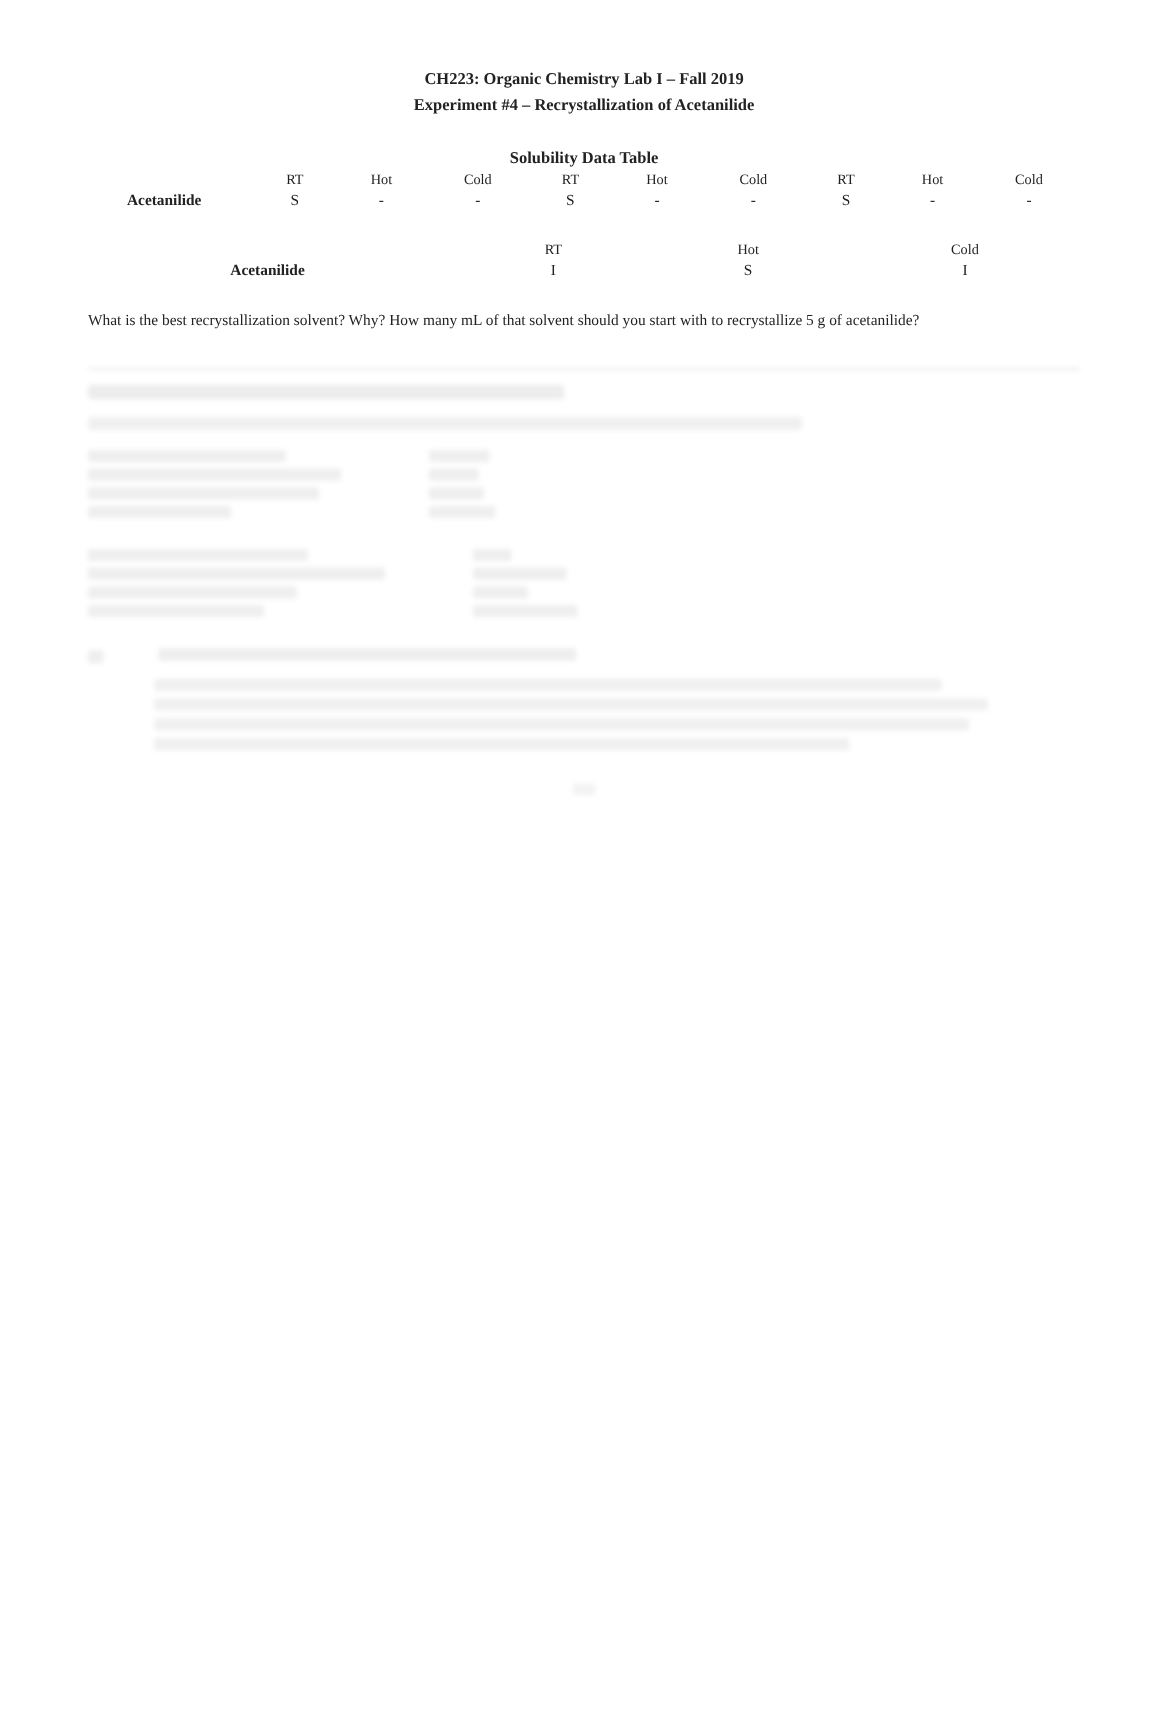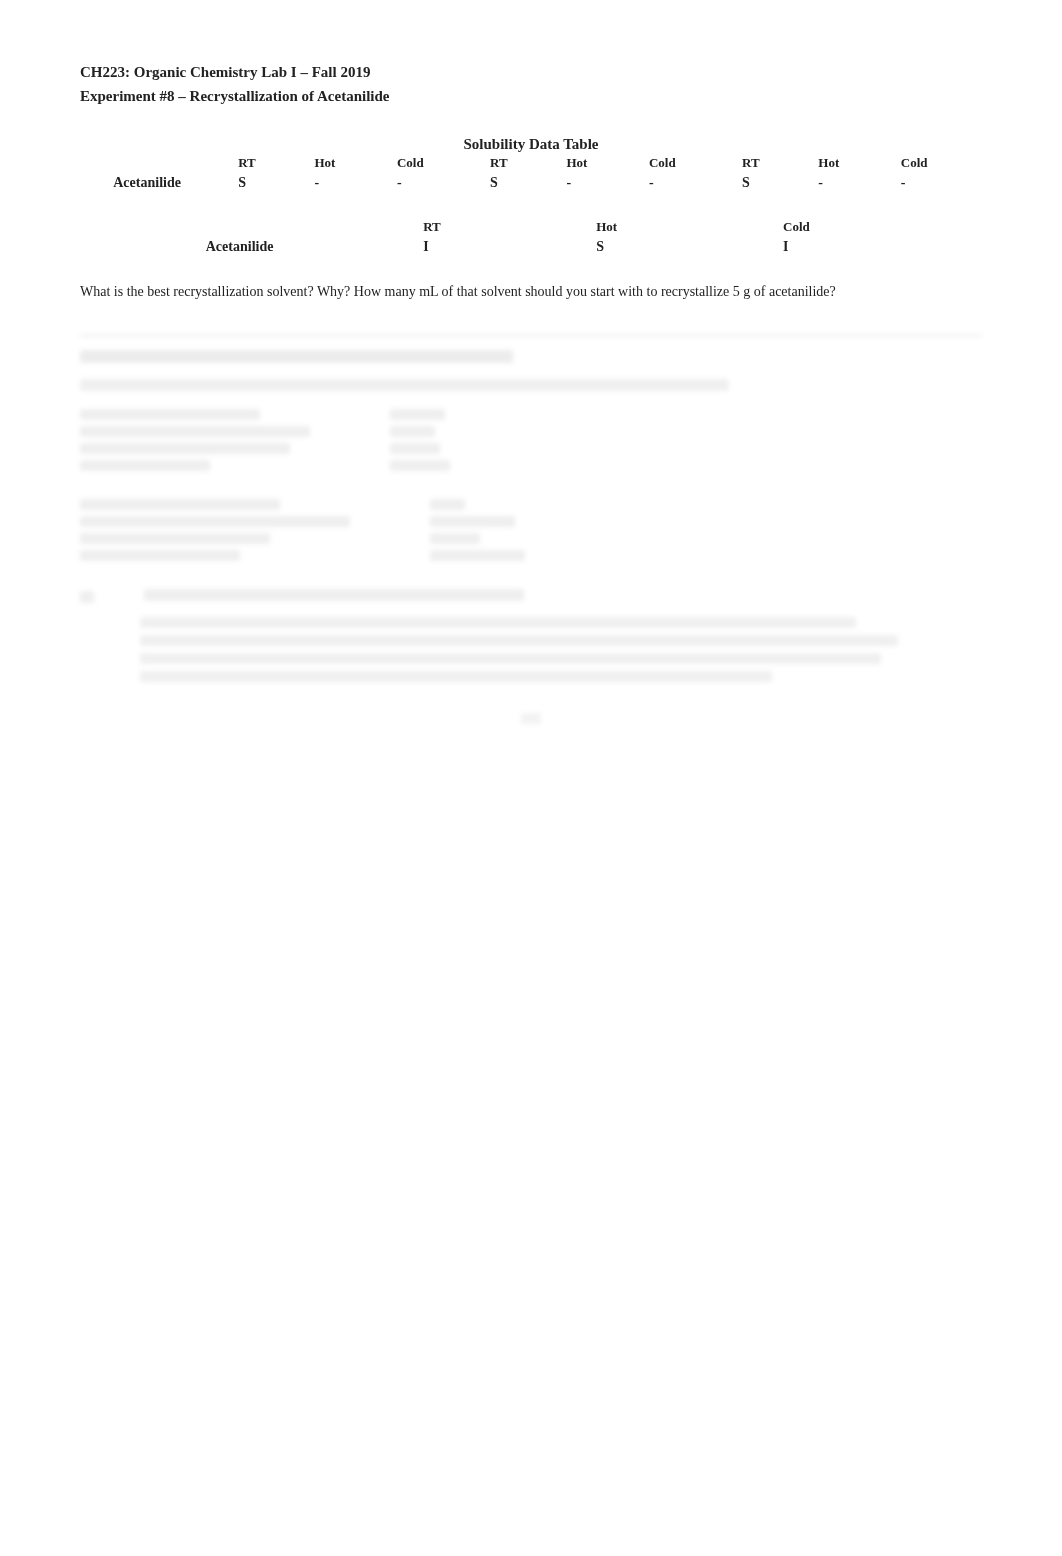--- a/index.html
+++ b/index.html
@@ -6,42 +6,41 @@
     body {
       background: #fff;
       font-family: "Times New Roman", Times, serif;
       font-size: 14px;
       color: #222;
       width: 1062px;
       min-height: 1556px;
       padding: 60px 80px 60px 80px;
     }
     .header {
-      text-align: left;
+      text-align: center;
       font-weight: bold;
       font-size: 15px;
       line-height: 1.6;
       margin-bottom: 28px;
     }
     .section-title {
       text-align: center;
       font-weight: bold;
       font-size: 15px;
     }
     .solubility-table {
       width: 100%;
       border-collapse: collapse;
       margin-bottom: 24px;
       font-size: 14px;
     }
     .solubility-table th, .solubility-table td {
       padding: 2px 12px;
-      text-align: left;
+      text-align: center;
       white-space: nowrap;
-      font-weight: bold;
     }
     .solubility-table .row-label {
       text-align: center;
       font-weight: bold;
       padding-left: 0;
     }
     .solubility-table .group-header {
       font-weight: bold;
       text-align: center;
       padding-bottom: 0;
@@ -60,21 +59,21 @@
       filter: blur(2.5px);
       opacity: 0.45;
       margin-top: 32px;
     }
   </style>
 </head>
 <body>
 
 <div class="header">
   <div>CH223: Organic Chemistry Lab I – Fall 2019</div>
-  <div>Experiment #8 – Recrystallization of Acetanilide</div>
+  <div>Experiment #4 – Recrystallization of Acetanilide</div>
 </div>
 
 <div class="section-title">Solubility Data Table</div>
 
 <table class="solubility-table">
   <thead>
     <tr class="sub-header">
       <td></td>
       <td>RT</td>
       <td>Hot</td>

